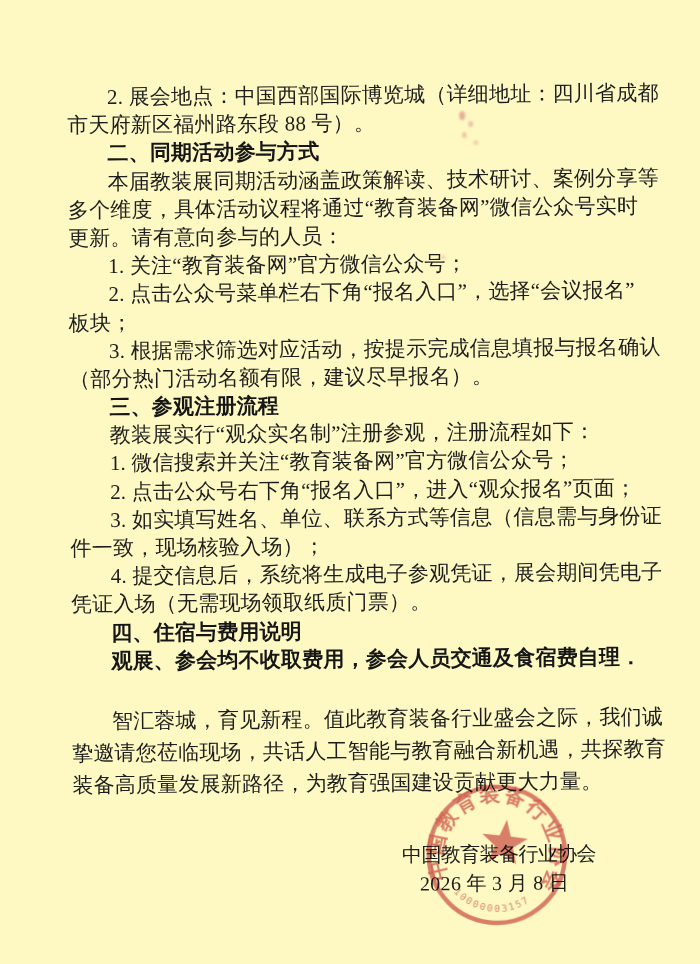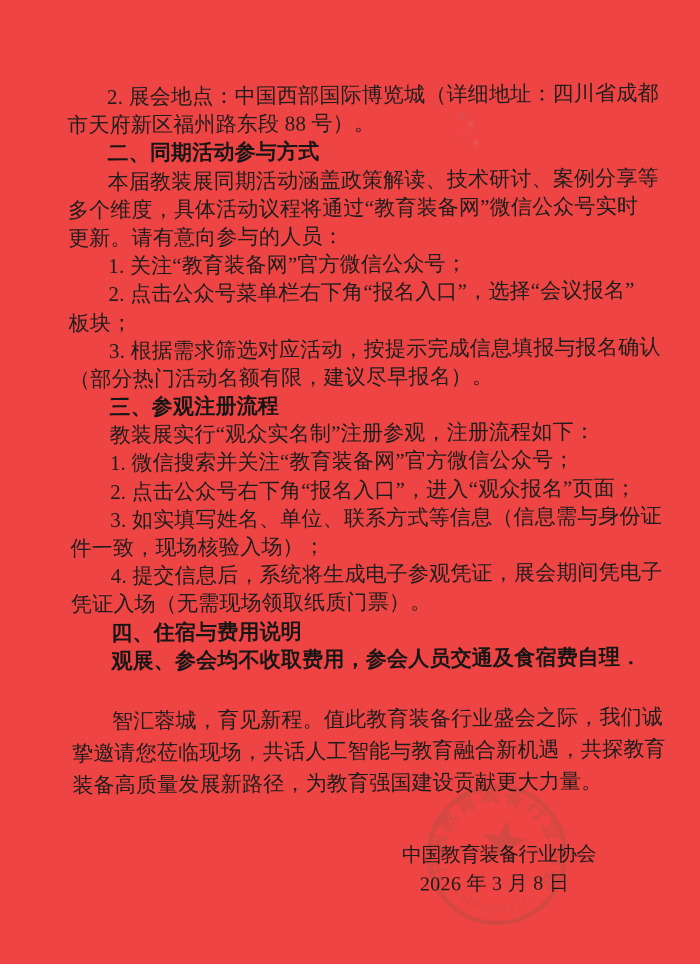--- a/index.html
+++ b/index.html
@@ -75,21 +75,21 @@
   }
   .s1{left:462px;top:112px;width:6px;height:9px;background:rgba(204,84,96,.45);}
   .s2{left:471px;top:122px;width:5px;height:6px;background:rgba(214,110,120,.40);}
   .s3{left:465px;top:133px;width:4px;height:6px;background:rgba(206,92,102,.38);}
   .s4{left:476px;top:141px;width:5px;height:5px;background:rgba(218,124,132,.32);}
   .s5{left:443px;top:256px;width:4px;height:4px;background:rgba(210,100,110,.28);}
 </style>
 </head>
 <body>
 
-<div class="page" style="background: #ef4444; color: rgb(29, 29, 29);">
+<div class="page" style="background: #fef9c3; color: rgb(29, 29, 29);">
   <div class="tilt">
 
     <div class="doc" id="doc">
         <div class="block body">
           <div class="line indent">2. 展会地点：中国西部国际博览城（详细地址：四川省成都</div>
           <div class="line">市天府新区福州路东段 88 号）。</div>
         </div>
         <div class="block heading">
           <div class="line indent">二、同期活动参与方式</div>
         </div>

